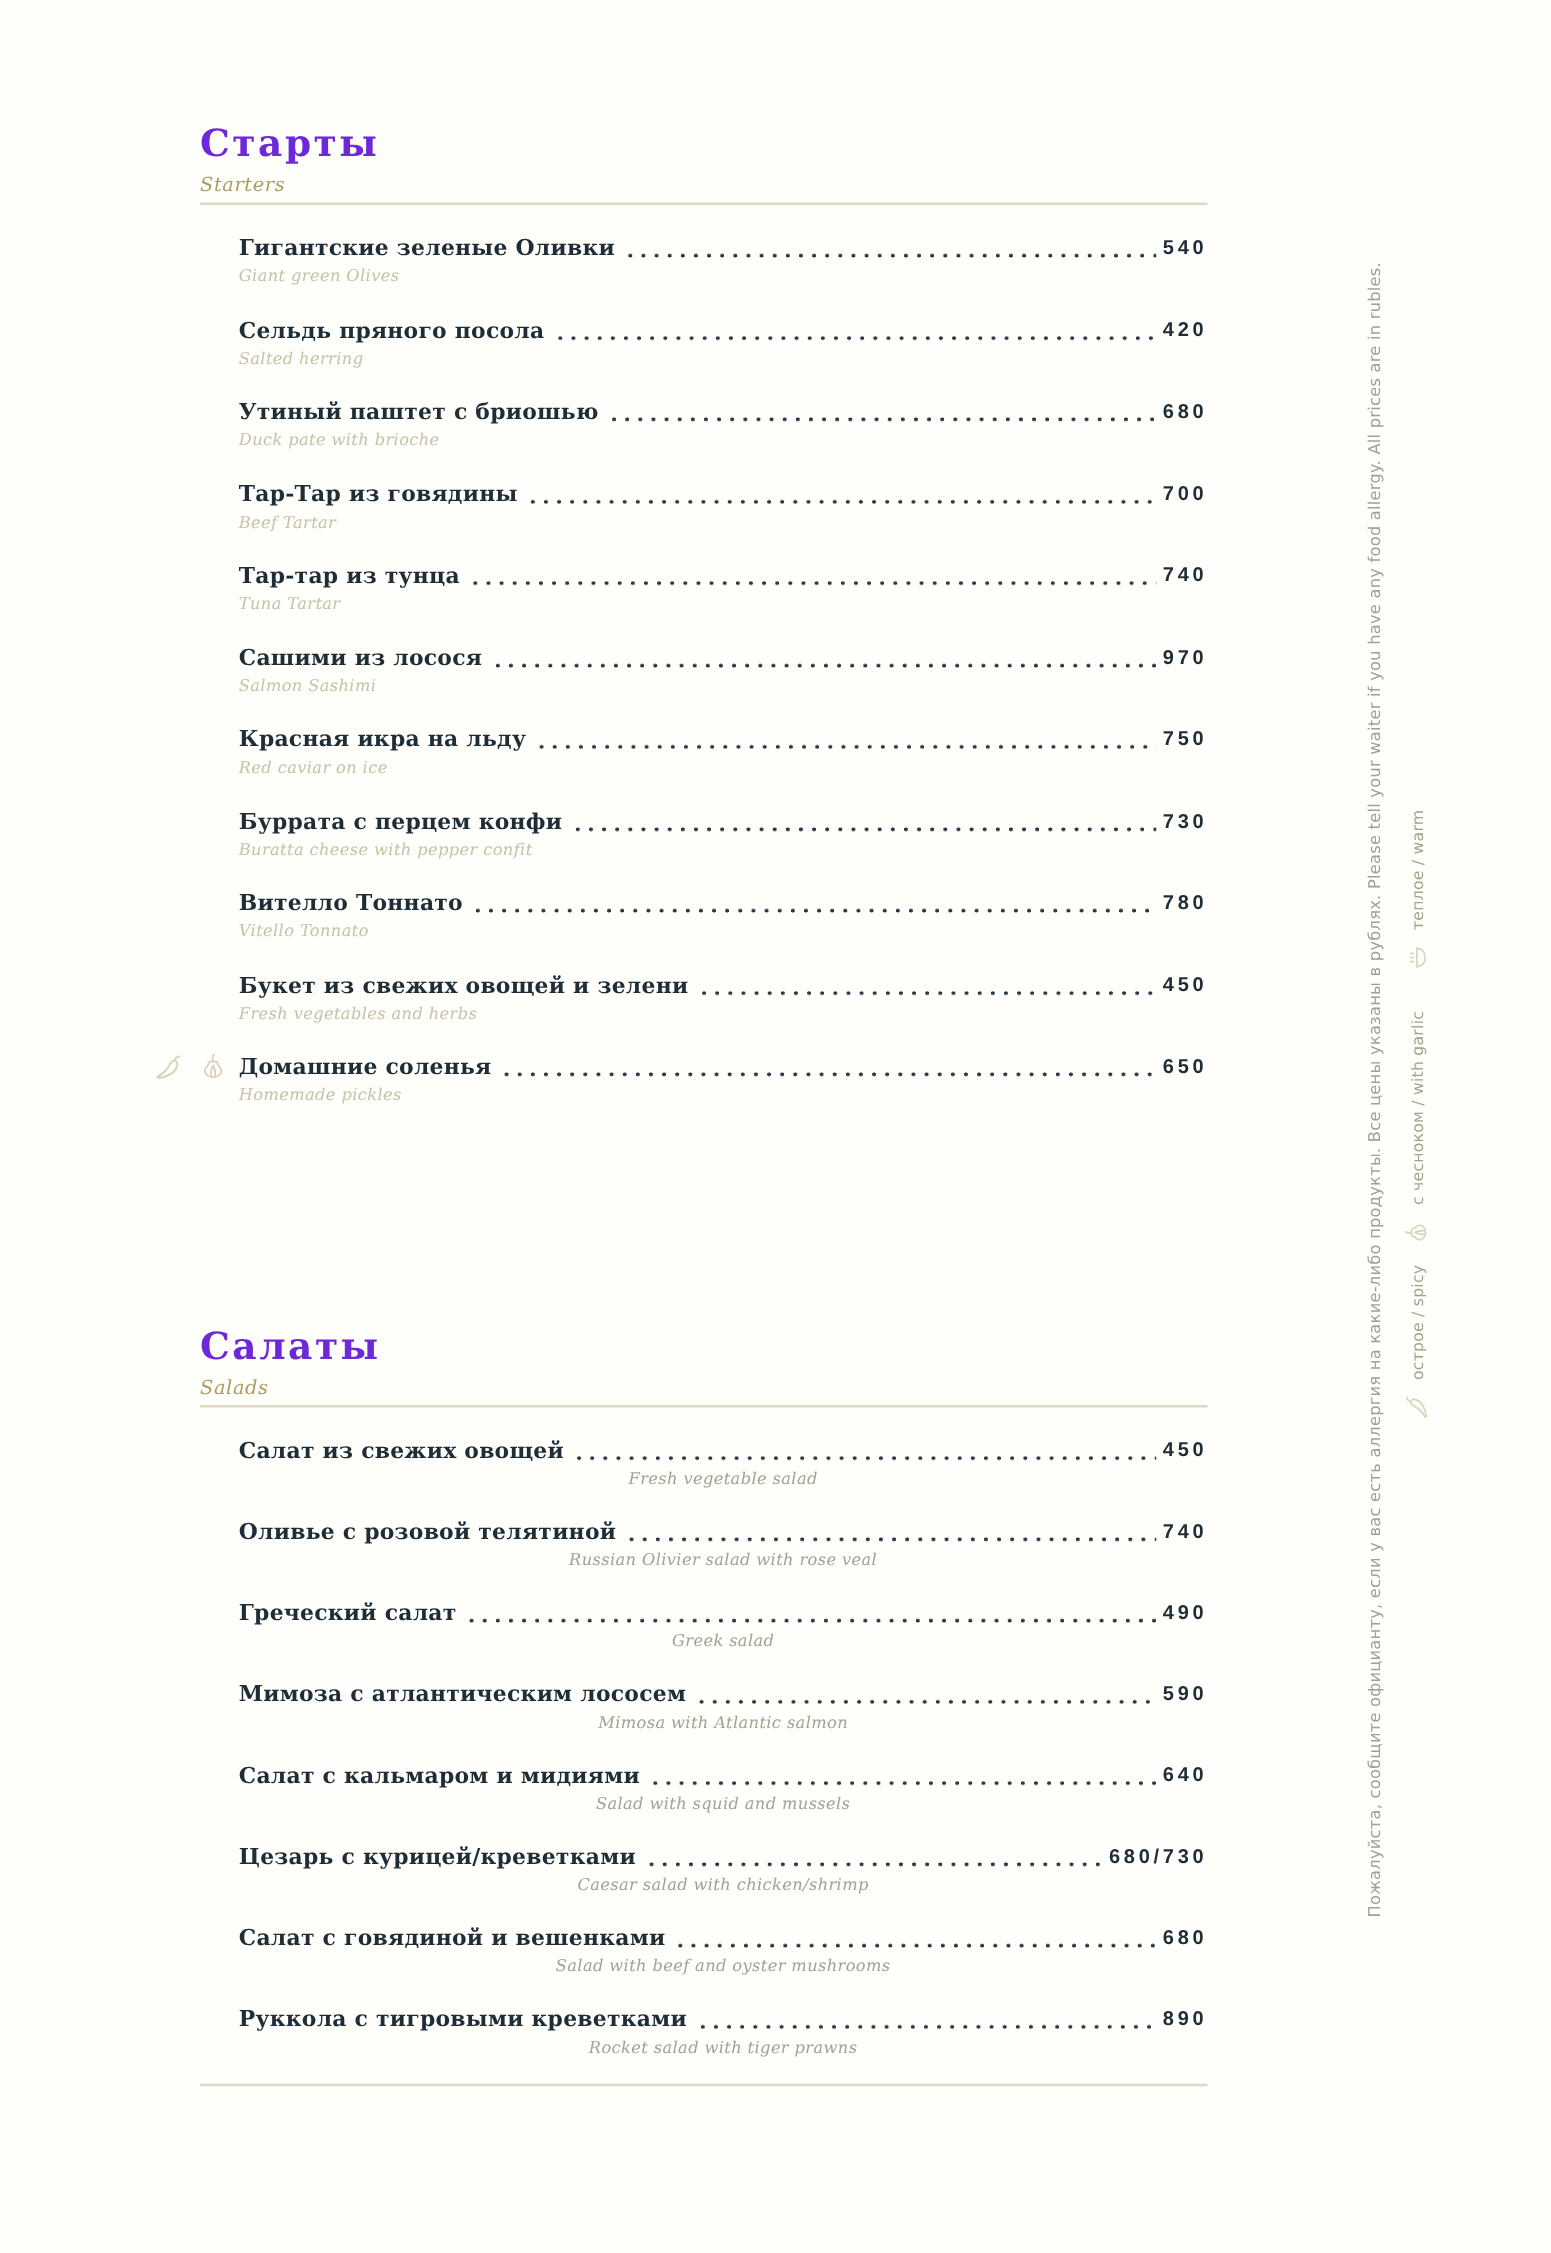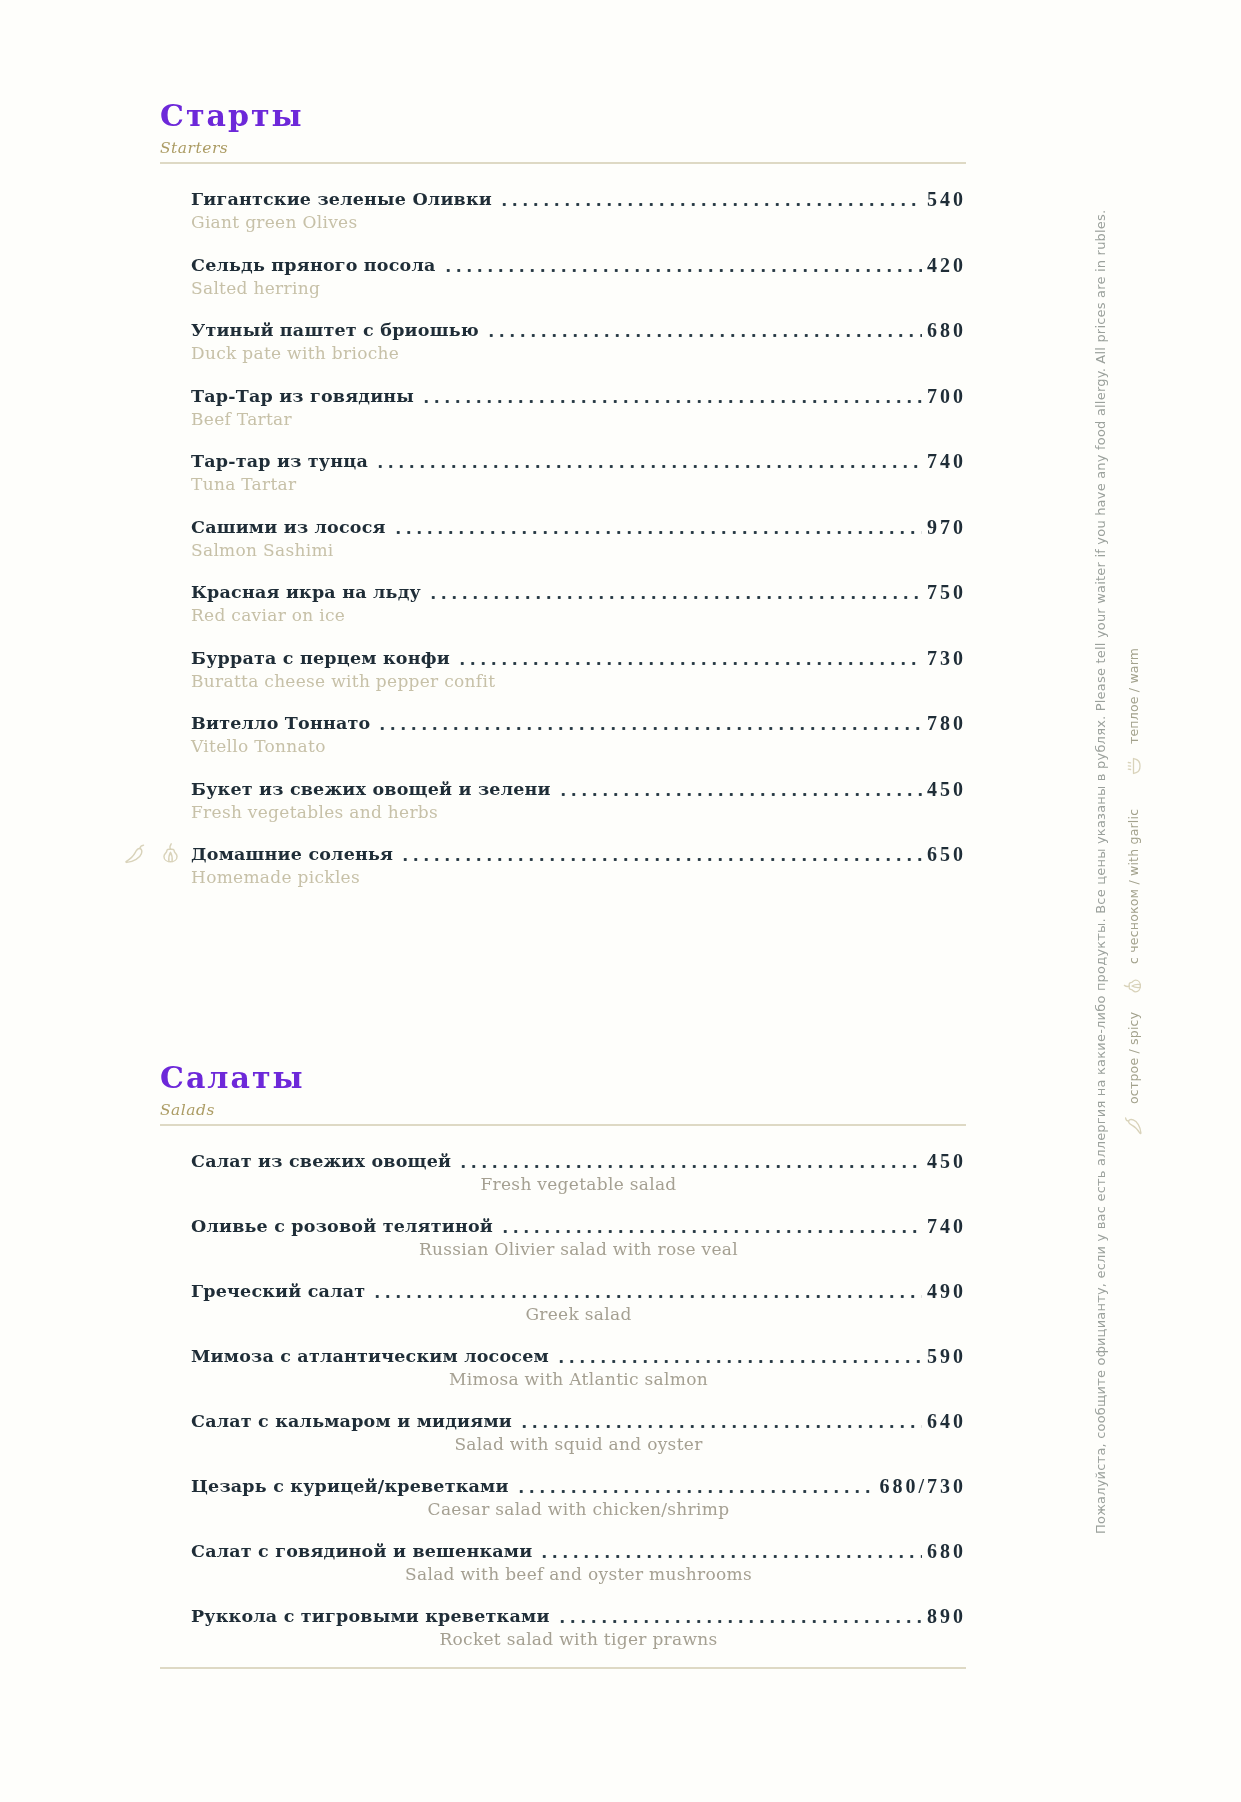--- a/index.html
+++ b/index.html
@@ -29,25 +29,25 @@
   .item-name {
     font-size:17.5px; font-weight:700; color:#1f2d37;
     letter-spacing:0.2px; line-height:22px; white-space:nowrap;
   }
   .dots {
     flex:1 1 auto; height:5px; margin:0 5px 3px 7px;
     background-image:radial-gradient(circle, #273944 1.35px, transparent 1.6px);
     background-size:10.5px 5px; background-repeat:repeat-x; background-position:left center;
   }
   .item-price {
-    font-family:Liberation Serif, serif; font-weight:700; font-size:20px;
+    font-family:Liberation Sans, sans-serif; font-weight:700; font-size:16px;
     color:#1f2d37; letter-spacing:3px; line-height:22px; white-space:nowrap;
   }
   .item-sub {
-    font-size:17px; line-height:18px; margin-top:3px; letter-spacing:0.3px;
+    font-style:italic; font-size:13px; line-height:18px; margin-top:3px; letter-spacing:0.3px;
   }
   #section-0 .item-sub { color:#c7c1a8; }
   #section-1 .item-sub { color:#a5a092;text-align:center; }
   .row-badges { position:absolute; left:-70px; top:-3px; display:flex; gap:9px; }
   .badge-icon svg { width:27px; height:27px; display:block; }
   .bottom-rule {
     position:absolute; left:160px; top:1667px; width:806px; height:0;
     border-top:2px solid #ded9c4;
   }
   .rotated { position:absolute; transform:rotate(-90deg); transform-origin:0 0; }
@@ -235,21 +235,21 @@
     </div>
     <div class="item-sub">Mimosa with Atlantic salmon</div>
   </div>
 
   <div class="menu-item">
     <div class="item-line">
       <span class="item-name">Салат с кальмаром и мидиями</span>
       <span class="dots"></span>
       <span class="item-price">640</span>
     </div>
-    <div class="item-sub">Salad with squid and oyster</div>
+    <div class="item-sub">Salad with squid and mussels</div>
   </div>
 
   <div class="menu-item">
     <div class="item-line">
       <span class="item-name">Цезарь с курицей/креветками</span>
       <span class="dots"></span>
       <span class="item-price">680/730</span>
     </div>
     <div class="item-sub">Caesar salad with chicken/shrimp</div>
   </div>

